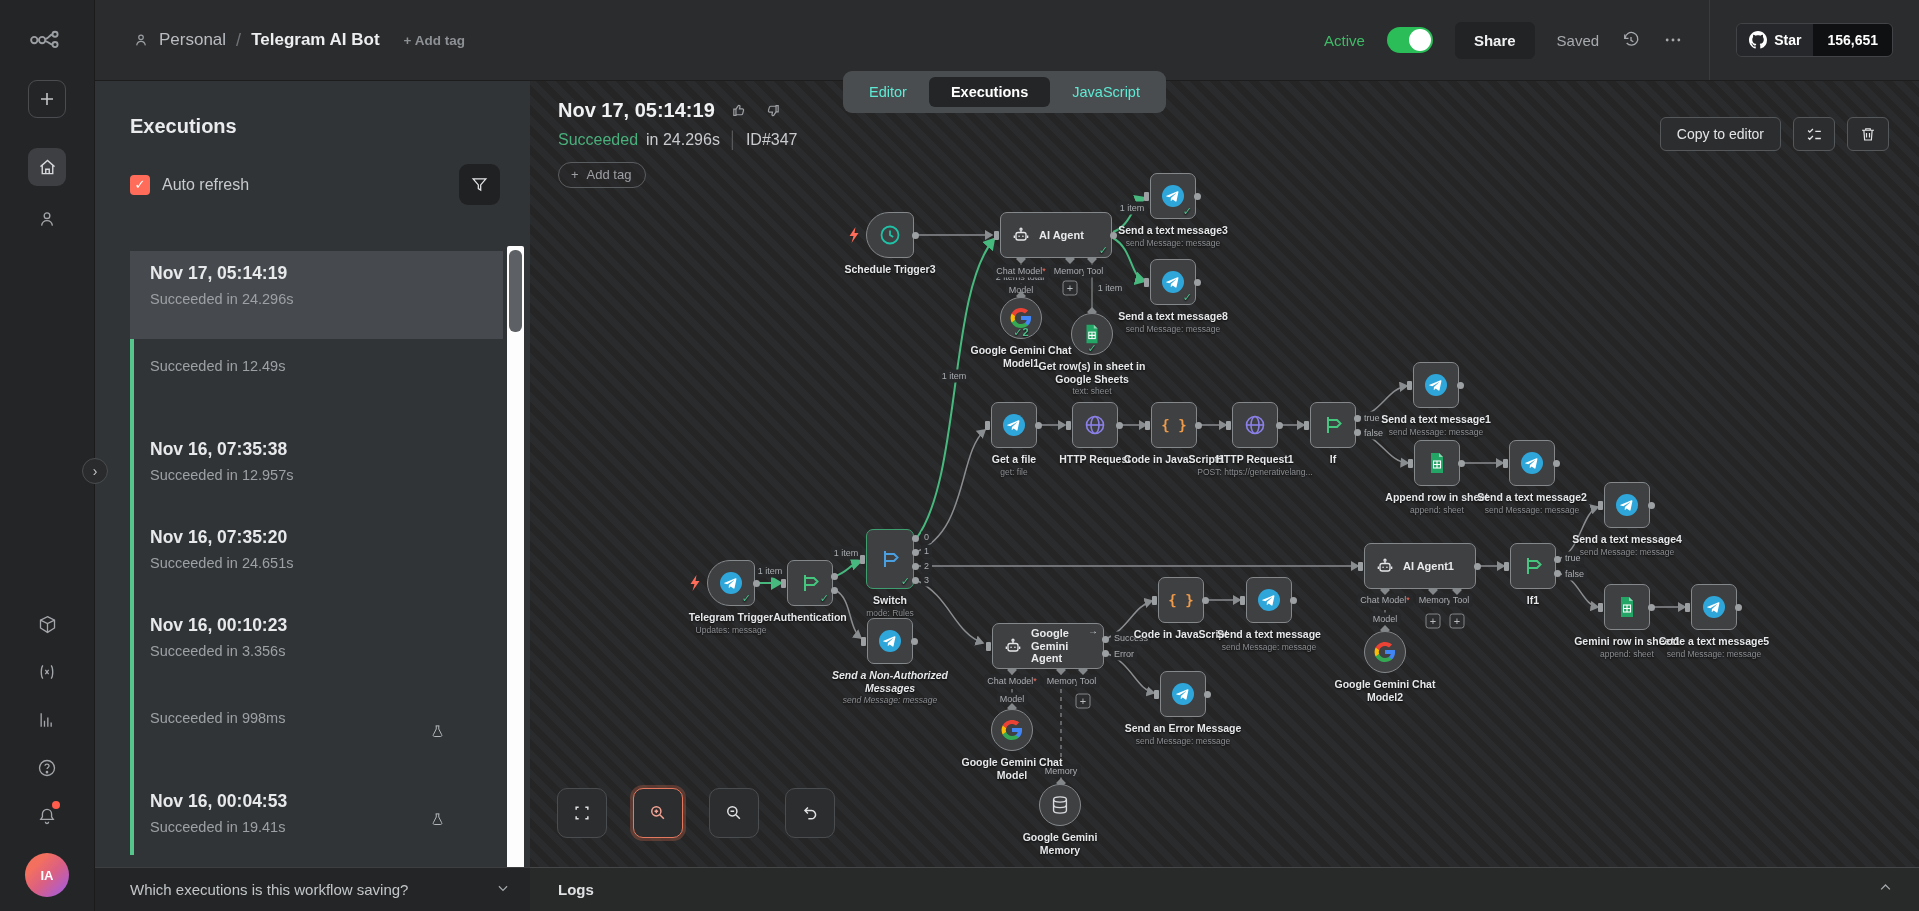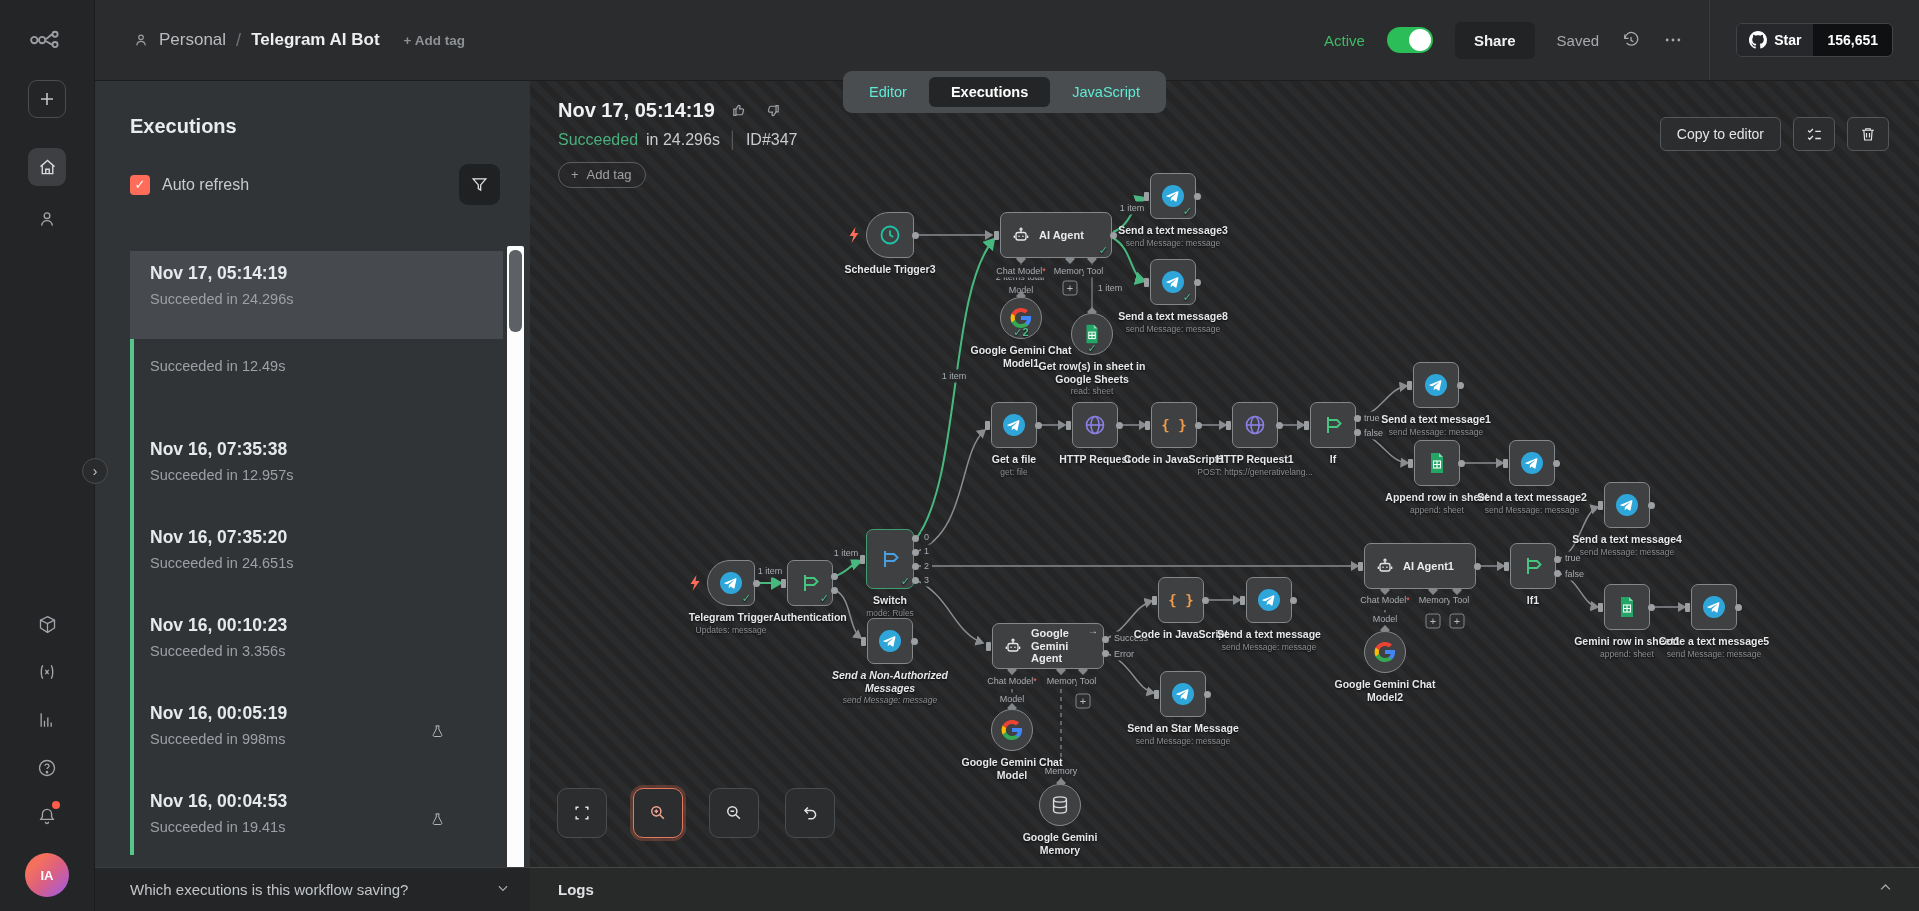--- a/index.html
+++ b/index.html
@@ -276,21 +276,20 @@
         </div>
         <div class="xitem">
           <div class="xdate">Nov 16, 07:35:20</div>
           <div class="xstat">Succeeded in 24.651s</div>
         </div>
         <div class="xitem">
           <div class="xdate">Nov 16, 00:10:23</div>
           <div class="xstat">Succeeded in 3.356s</div>
         </div>
         <div class="xitem">
-          <div class="xdate">Nov 16, 00:05:19</div>
           <div class="xstat">Succeeded in 998ms</div>
           <span class="xflask">
       <svg width="15" height="17" viewBox="0 0 24 24" fill="none" stroke="#b3b6ba" stroke-width="1.6">
         <path d="M9 3h6M10 3v5l-4.4 8.6A2 2 0 0 0 7.4 20h9.2a2 2 0 0 0 1.8-3.4L14 8V3"></path>
       </svg></span>
         </div>
         <div class="xitem">
           <div class="xdate">Nov 16, 00:04:53</div>
           <div class="xstat">Succeeded in 19.41s</div>
           <span class="xflask">
@@ -539,21 +538,21 @@
           <svg width="22" height="22" viewBox="0 0 24 24">
             <path d="M6 2h8l4 4v16H6z" fill="#23a566"></path>
             <path d="M14 2l4 4h-4z" fill="#8fd4b2"></path>
             <rect x="8.5" y="10" width="7" height="7" fill="none" stroke="#fff" stroke-width="1.1"></rect>
             <path d="M8.5 13.5h7M12 10v7" stroke="#fff" stroke-width="1.1"></path>
           </svg>
         </span>
         <span class="ncheck center">✓</span>
       </div>
       <div class="nodelabel" style="left: 487px; top: 279px;"><span>Get row(s) in sheet in
-Google Sheets</span><span class="nodesub">read: sheet</span></div>
+Google Sheets</span><span class="nodesub">text: sheet</span></div>
       <div class="node square" style="left: 461px; top: 321px; width: 46px; height: 46px;">
         <span style="display:flex">
           <svg width="24" height="24" viewBox="0 0 24 24">
             <circle cx="12" cy="12" r="11" fill="#2fa6da"></circle>
             <path fill="#fff" d="M5.6 11.7l10.9-4.4c.6-.2 1.1.2.9.95l-1.85 8.8c-.14.6-.52.75-1.05.47l-2.85-2.1-1.35 1.3c-.16.16-.3.3-.58.3l.2-2.9 5.25-4.75c.23-.2-.05-.32-.35-.12l-6.5 4.1-2.8-.9c-.6-.2-.62-.6.05-.75z"></path>
           </svg>
         </span>
       </div>
       <div class="nodelabel" style="left: 409px; top: 372px;"><span>Get a file</span><span class="nodesub">get: file</span></div>
       <div class="indot" style="left: 455px; top: 339.5px;"></div>
@@ -733,21 +732,21 @@
       <div class="indot" style="left: 710px; top: 514.5px;"></div>
       <div class="outdot" style="left: 760px; top: 515.5px;"></div>
       <div class="node square" style="left: 630px; top: 590px; width: 46px; height: 46px;">
         <span style="display:flex">
           <svg width="24" height="24" viewBox="0 0 24 24">
             <circle cx="12" cy="12" r="11" fill="#2fa6da"></circle>
             <path fill="#fff" d="M5.6 11.7l10.9-4.4c.6-.2 1.1.2.9.95l-1.85 8.8c-.14.6-.52.75-1.05.47l-2.85-2.1-1.35 1.3c-.16.16-.3.3-.58.3l.2-2.9 5.25-4.75c.23-.2-.05-.32-.35-.12l-6.5 4.1-2.8-.9c-.6-.2-.62-.6.05-.75z"></path>
           </svg>
         </span>
       </div>
-      <div class="nodelabel" style="left: 578px; top: 641px;"><span>Send an Star Message</span><span class="nodesub">send Message: message</span></div>
+      <div class="nodelabel" style="left: 578px; top: 641px;"><span>Send an Error Message</span><span class="nodesub">send Message: message</span></div>
       <div class="indot" style="left: 624px; top: 608.5px;"></div>
       <div class="outdot" style="left: 674px; top: 609.5px;"></div>
       <div class="node circle" style="left: 461px; top: 628px; width: 42px; height: 42px;">
         <span style="display:flex">
           <svg width="22" height="22" viewBox="0 0 24 24">
             <path fill="#4285F4" d="M23 12c0-.8-.1-1.6-.2-2.3H12v4.4h6.2c-.3 1.4-1.1 2.6-2.3 3.4v2.8h3.7C21.8 18.2 23 15.4 23 12z"></path>
             <path fill="#34A853" d="M12 23c3.1 0 5.7-1 7.6-2.7l-3.7-2.8c-1 .7-2.3 1.1-3.9 1.1-3 0-5.5-2-6.4-4.7H1.8v2.9C3.7 20.5 7.5 23 12 23z"></path>
             <path fill="#FBBC05" d="M5.6 13.9c-.2-.7-.4-1.4-.4-1.9s.2-1.2.4-1.9V7.2H1.8C1 8.8.6 10.3.6 12s.4 3.2 1.2 4.8l3.8-2.9z"></path>
             <path fill="#EA4335" d="M12 5.4c1.7 0 3.2.6 4.4 1.7l3.3-3.3C17.7 1.9 15.1 1 12 1 7.5 1 3.7 3.5 1.8 7.2l3.8 2.9c.9-2.7 3.4-4.7 6.4-4.7z"></path>
           </svg>

